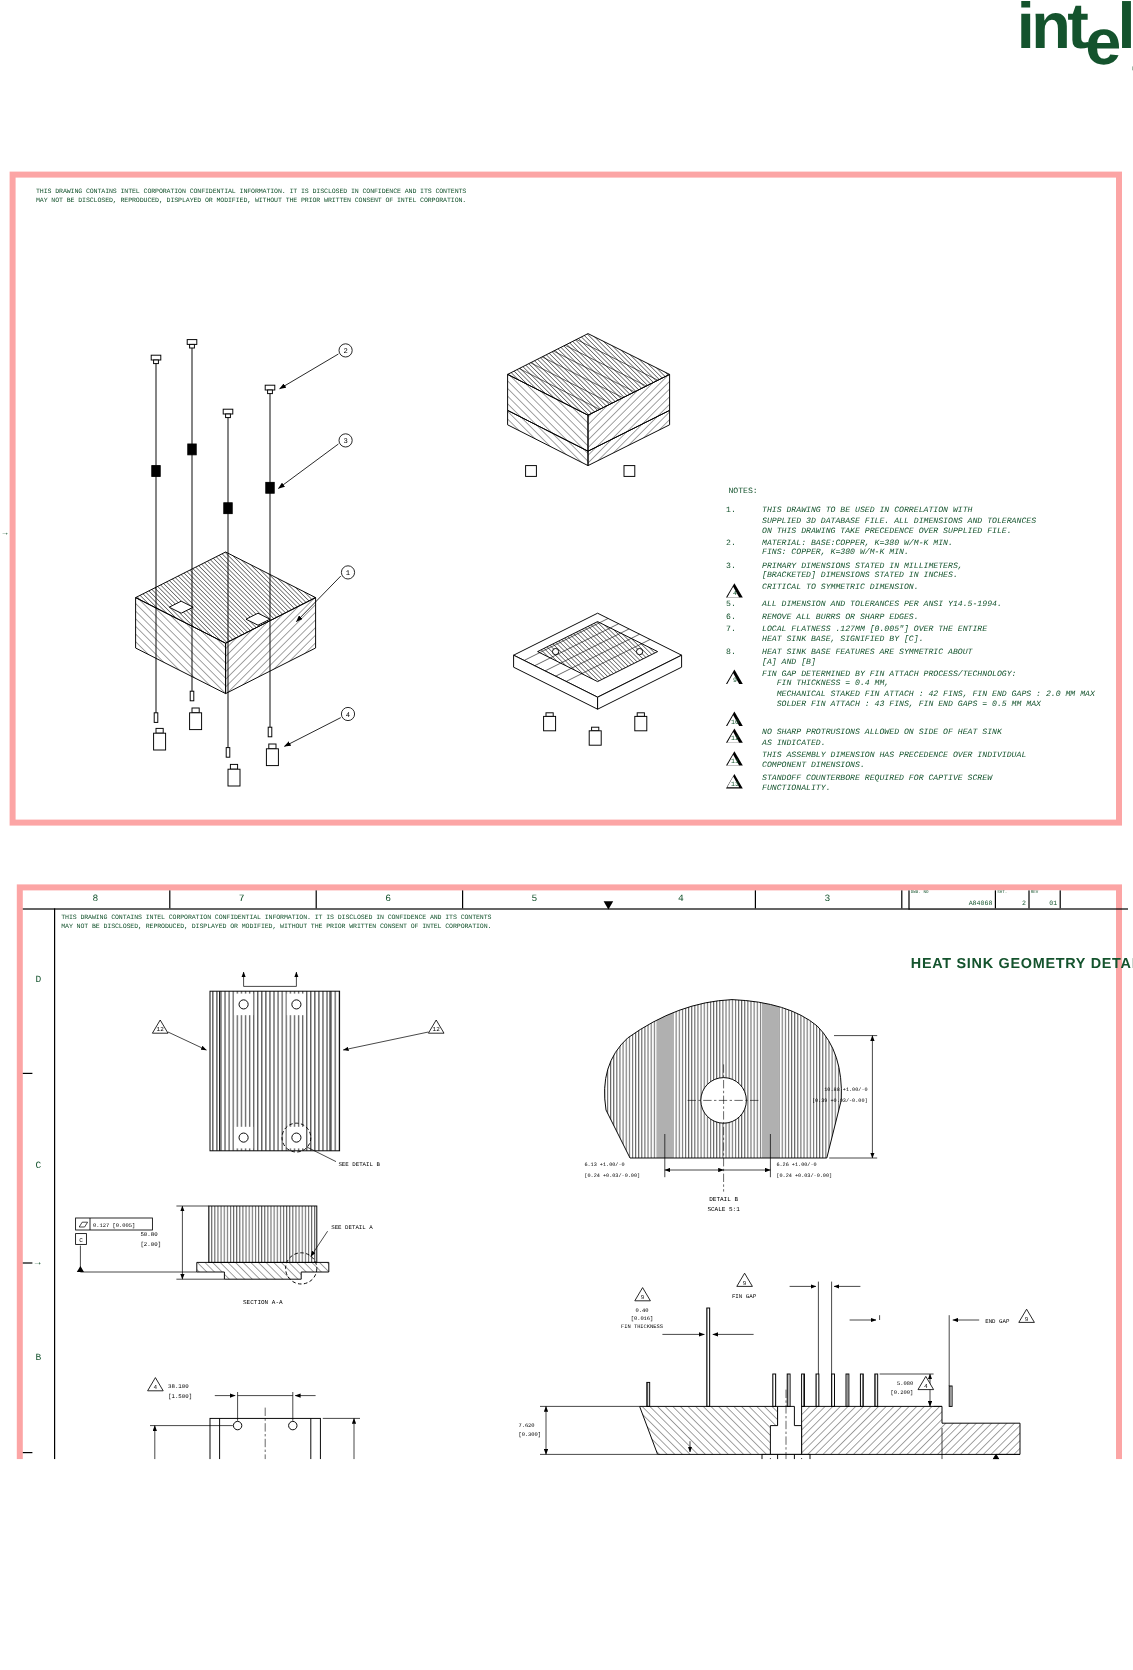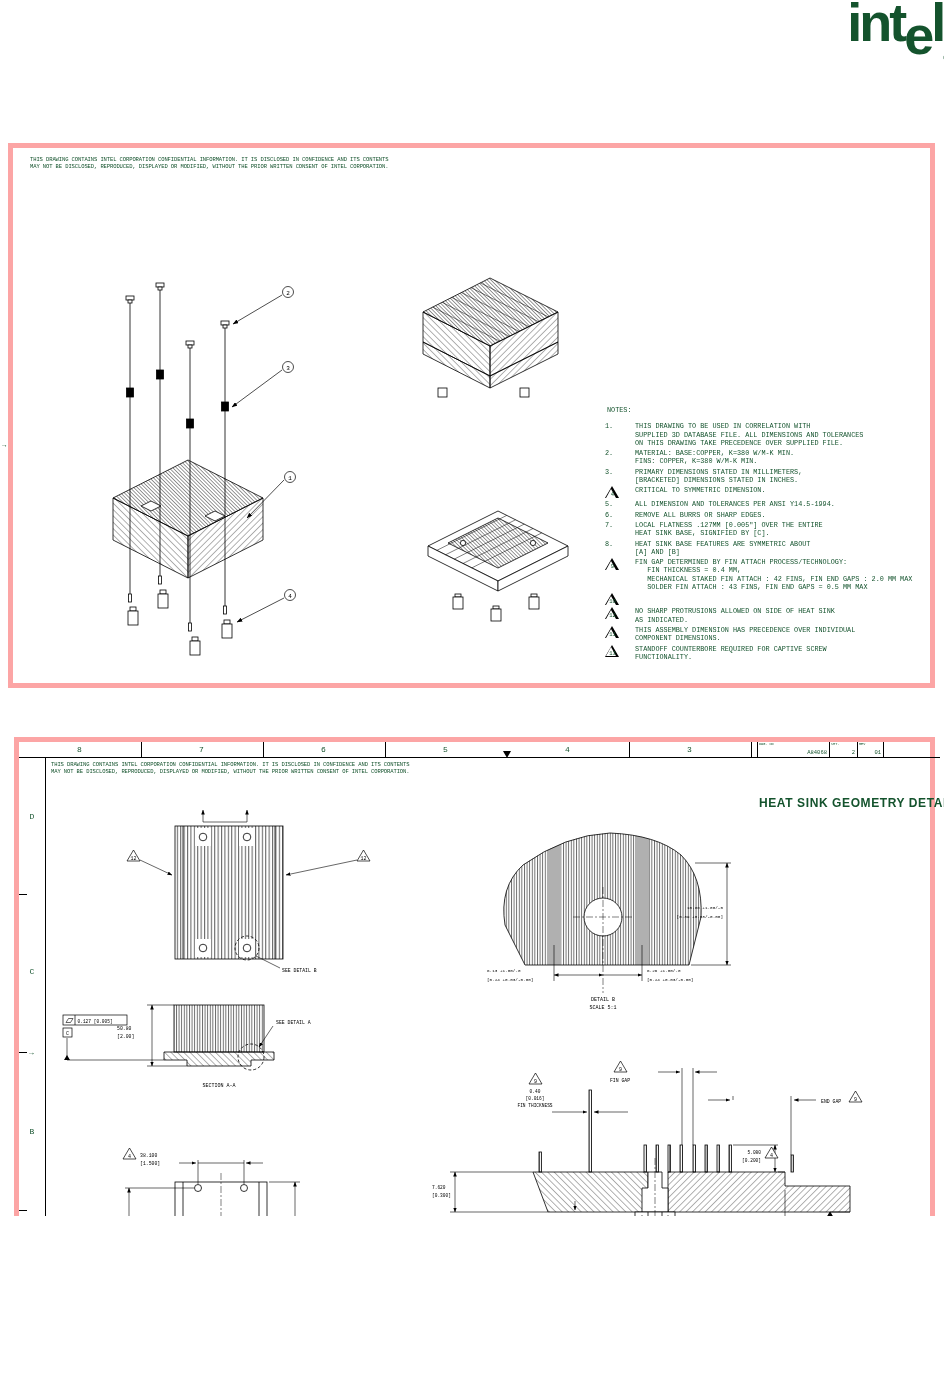--- a/index.html
+++ b/index.html
@@ -12,21 +12,21 @@
   .logo{position:absolute;right:10px;top:-6px;font-family:"Liberation Sans",sans-serif;
         font-weight:bold;font-size:54px;letter-spacing:-3px;line-height:56px;}
   .lg-e{display:inline-block;transform:translateY(13px);}
   .lg-l{display:inline-block;}
   .lg-r{display:inline-block;transform:translateY(20px);font-size:9px;font-weight:normal;letter-spacing:0;}
   
   .notes{position:absolute;font-size:6.8px;line-height:8.3px;}
   .notes-title{margin:0 0 8px 2px;white-space:pre;}
   .note{display:flex;margin-bottom:2px;}
   .nnum{flex:0 0 30px;position:relative;}
-  .ntext{white-space:pre;}
+  .ntext{white-space:pre;font-style:italic;}
   .nplain{white-space:pre;}
   .nflag{position:relative;display:inline-block;width:15px;height:12px;vertical-align:top;}
   .tri-shape{position:absolute;left:0;top:0;width:0;height:0;
      border-left:7.5px solid transparent;border-right:7.5px solid transparent;border-bottom:12px solid #000;}
   .tri-shape::after{content:"";position:absolute;left:-5.6px;top:2.6px;width:0;height:0;
      border-left:5.6px solid transparent;border-right:5.6px solid transparent;border-bottom:9px solid #fff;}
   .tri-num{position:absolute;left:0;right:0;bottom:0;text-align:center;font-size:5.5px;line-height:6px;z-index:1;}
   
   .zc{position:absolute;top:3px;font-size:8px;}
   .zr{position:absolute;font-size:8px;width:20px;text-align:center;}

